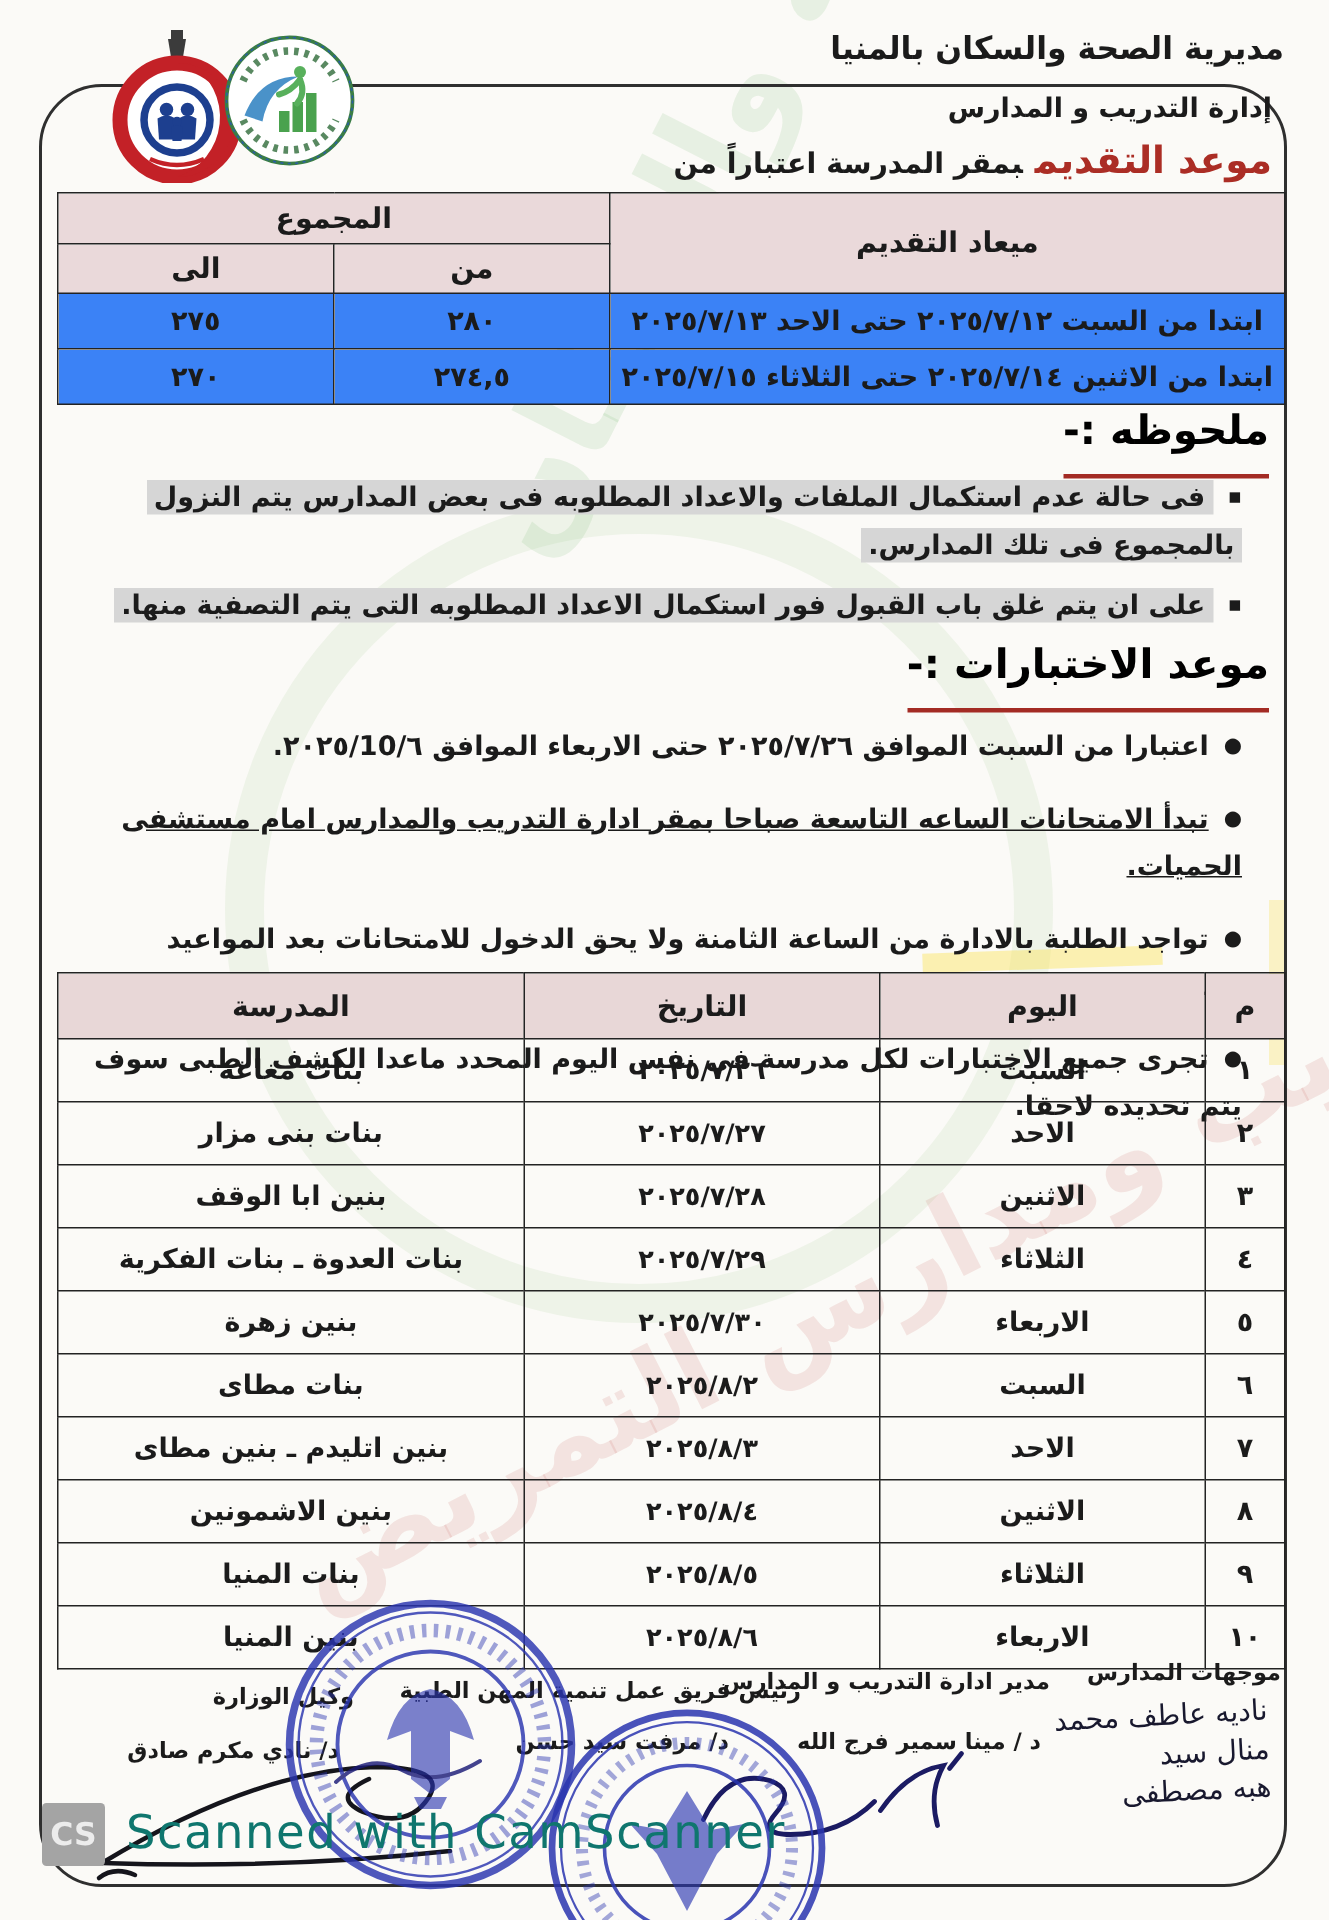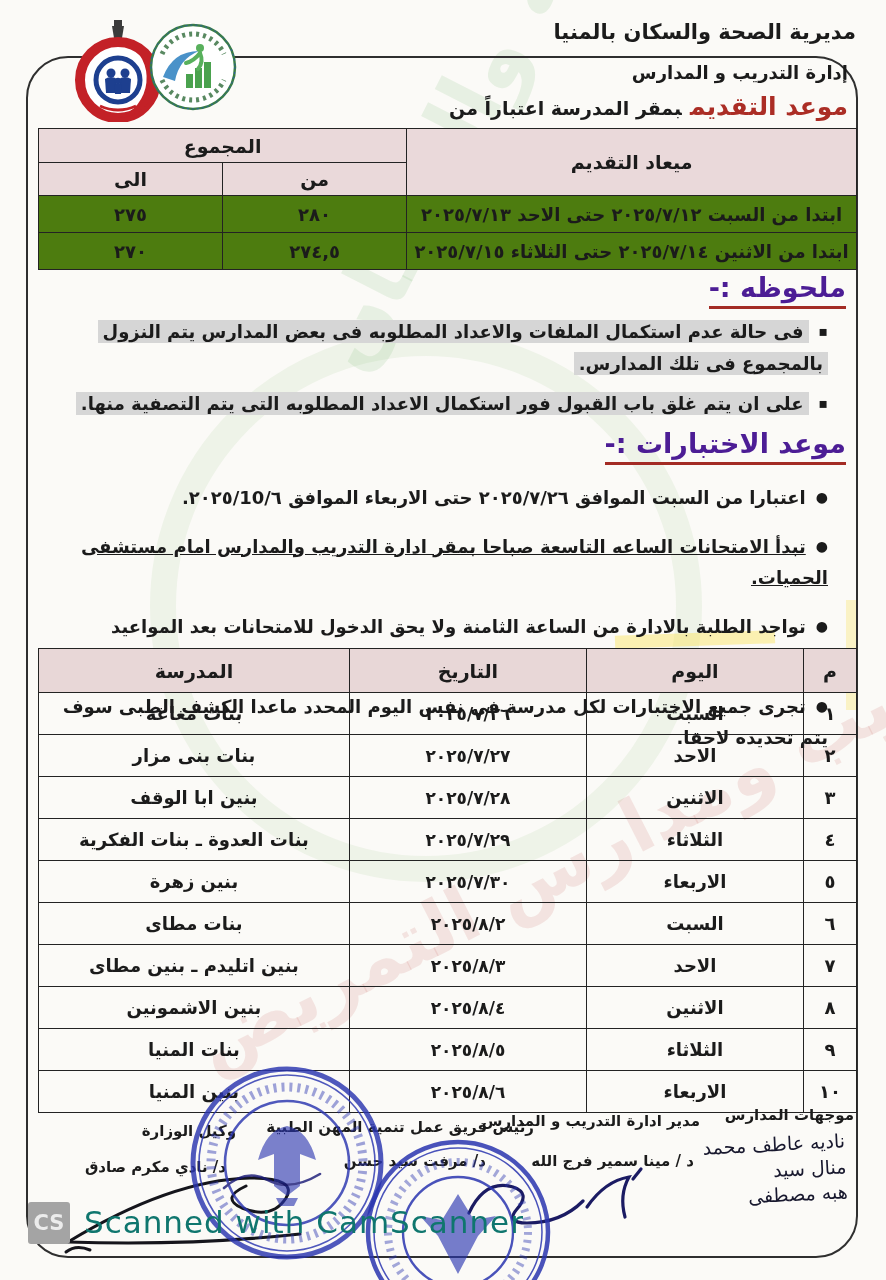--- a/index.html
+++ b/index.html
@@ -24,28 +24,28 @@
   .title-rest{font-size:19px;font-weight:700;margin-right:8px;}
   
   .logo{background:transparent;}
   
   table{border-collapse:collapse;direction:rtl;table-layout:fixed;}
   th,td{border:1.7px solid #232323;text-align:center;vertical-align:middle;font-weight:700;overflow:hidden;}
   .t1{left:38px;top:128px;width:819px;}
   .t1 th{background:#ead9da;font-size:19px;}
   .t1 .h1{height:34px;}
   .t1 .h2 th{height:30px;}
-  .t1 td{height:34px;font-size:18px;background:#4d7c0f;}
+  .t1 td{height:34px;font-size:18px;background:#3b82f6;}
   .t2{left:38px;top:648px;width:819px;}
   .t2 th{background:#e8d7d7;font-size:19px;height:41px;}
   .t2 td{height:39px;font-size:18px;background:transparent;margin-left:16px;}
   .t2 td.date{font-size:17px;letter-spacing:1px;}
   
-  .red-head{color:#4c1d95;font-size:27px;font-weight:700;direction:rtl;
-    border-bottom:3px solid #a32b24;padding-bottom:3px;}
+  .red-head{color:#000000;font-size:27px;font-weight:700;direction:rtl;
+    border-bottom:3px solid #a32b24;padding-bottom:13px;}
   
   .blist{direction:rtl;font-weight:700;font-size:18px;}
   .blist .row{margin-bottom:9px;line-height:1.75;}
   .marker{display:inline-block;margin-left:10px;font-size:14px;vertical-align:2px;}
   .hl{background:#d6d6d6;padding:1px 5px;box-decoration-break:clone;-webkit-box-decoration-break:clone;}
   
   .sig-title{font-size:15px;font-weight:700;direction:rtl;white-space:nowrap;}
   .sig-name{font-size:15px;font-weight:700;direction:rtl;white-space:nowrap;}
   .hw{direction:rtl;text-align:right;font-size:19px;color:#18182e;
     transform:rotate(-3deg);line-height:1.35;white-space:nowrap;}

